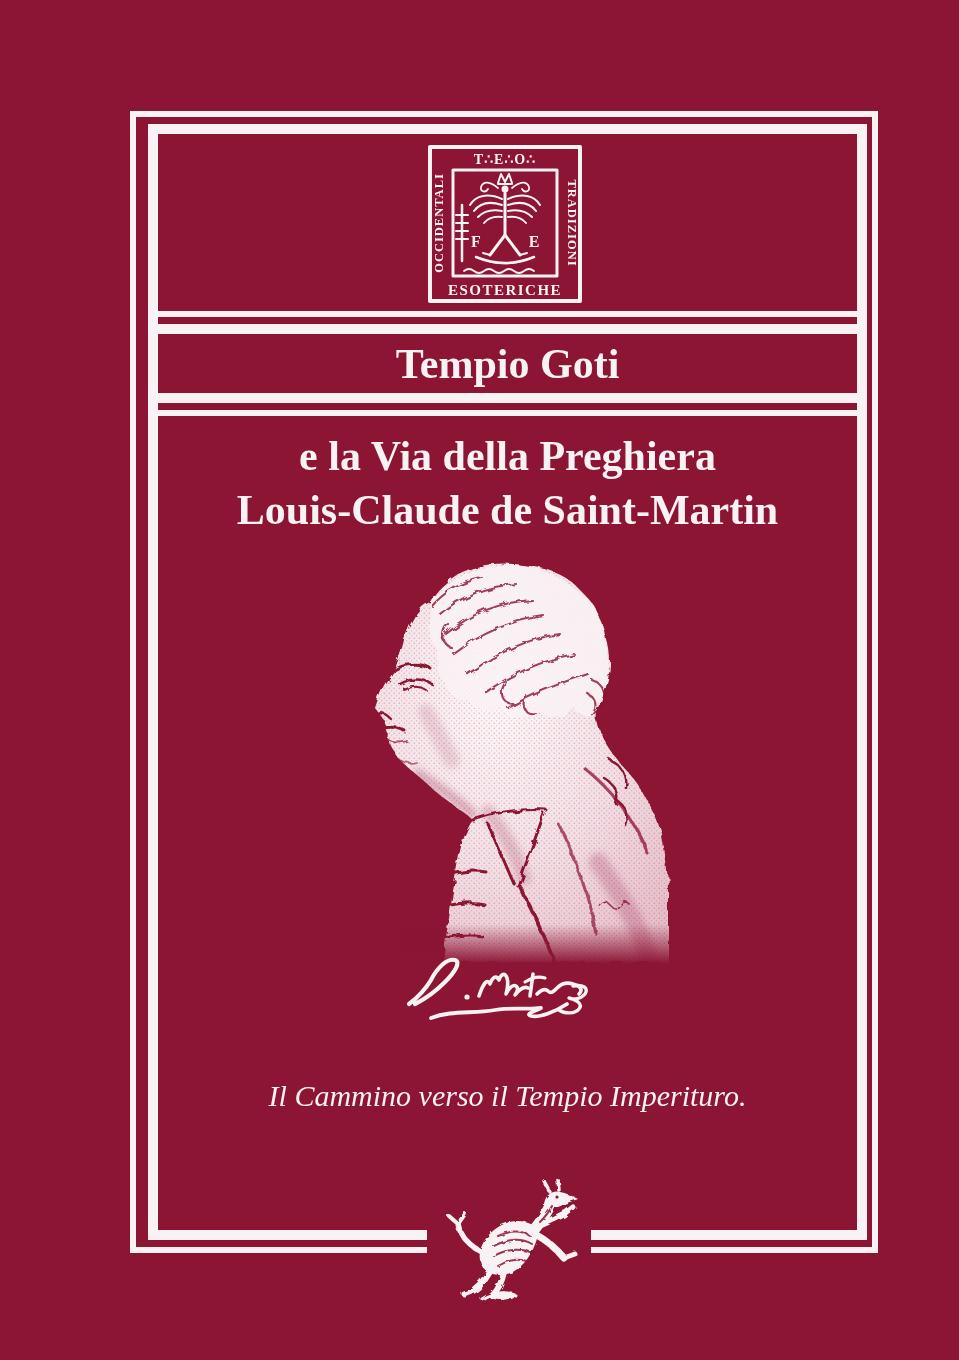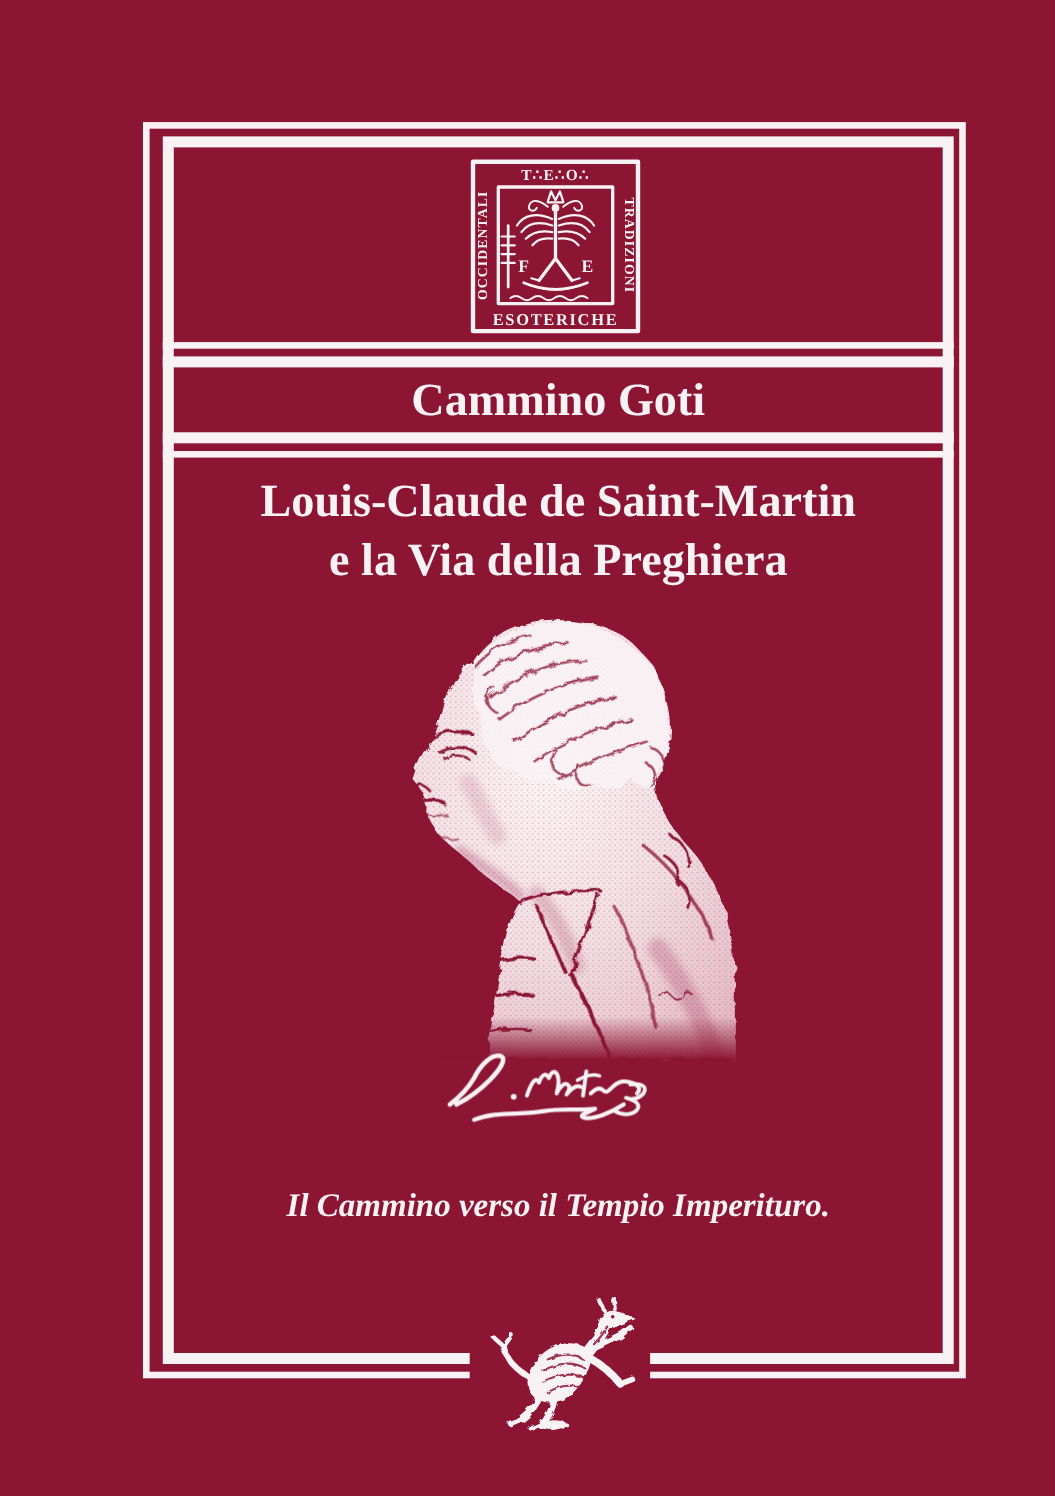--- a/index.html
+++ b/index.html
@@ -29,21 +29,21 @@
   .logo{position:absolute;left:425px;top:143px;width:160px;height:162px;z-index:3;}
   .logo svg{display:block;width:100%;height:100%;}
   .logo text{fill:var(--ink);font-family:"Liberation Serif", serif;font-weight:bold;}
 
   
   .author{position:absolute;left:148px;top:335px;width:719px;height:58px;z-index:3;
           color:var(--ink);font-size:42px;font-weight:bold;text-align:center;line-height:58px;}
   .title{position:absolute;left:148px;top:429px;width:719px;z-index:3;color:var(--ink);
          font-size:42px;font-weight:bold;text-align:center;line-height:54px;}
   .subtitle{position:absolute;left:148px;top:1074px;width:719px;z-index:3;color:var(--ink);
-            font-size:30px;font-style:italic;font-weight:bold;text-align:center;line-height:44px;}
+            font-size:30px;font-style:italic;font-weight:normal;text-align:center;line-height:44px;}
 
   
   .portrait{position:absolute;left:348px;top:562px;width:324px;height:400px;z-index:3;}
   .signature{position:absolute;left:403px;top:946px;width:220px;height:85px;z-index:3;}
   .gap-patch{position:absolute;left:427px;top:1222px;width:164px;height:36px;
              background:var(--bg);z-index:4;}
   .beast{position:absolute;left:436px;top:1180px;width:156px;height:124px;z-index:5;}
   svg{overflow:visible;}
 </style>
 </head>
@@ -94,25 +94,25 @@
       </g>
       <text x="79" y="21" font-size="14" text-anchor="middle" letter-spacing="1">T∴E∴O∴</text>
       <text transform="translate(17,80) rotate(-90)" font-size="12.5" text-anchor="middle" letter-spacing="1">OCCIDENTALI</text>
       <text transform="translate(142,80) rotate(90)" font-size="12.5" text-anchor="middle" letter-spacing="1">TRADIZIONI</text>
       <text x="79" y="152" font-size="15" text-anchor="middle" letter-spacing="1.5">ESOTERICHE</text>
       <text x="50" y="104" font-size="16" text-anchor="middle">F</text>
       <text x="108" y="104" font-size="16" text-anchor="middle">E</text>
     </svg>
   </div>
 
-  <div class="author">Cammino Goti</div>
+  <div class="author">Tempio Goti</div>
 
   <div class="title">
+    <div>e la Via della Preghiera</div>
     <div>Louis-Claude de Saint-Martin</div>
-    <div>e la Via della Preghiera</div>
   </div>
 
   <div class="portrait">
     <svg viewBox="0 0 324 400" role="img" aria-label="Engraved profile portrait of Louis-Claude de Saint-Martin">
       <defs>
         <filter id="roughen" x="-10%" y="-10%" width="120%" height="120%">
           <feTurbulence type="fractalNoise" baseFrequency="0.08" numOctaves="3" result="n"></feTurbulence>
           <feDisplacementMap in="SourceGraphic" in2="n" scale="7"></feDisplacementMap>
         </filter>
         <filter id="soft">

